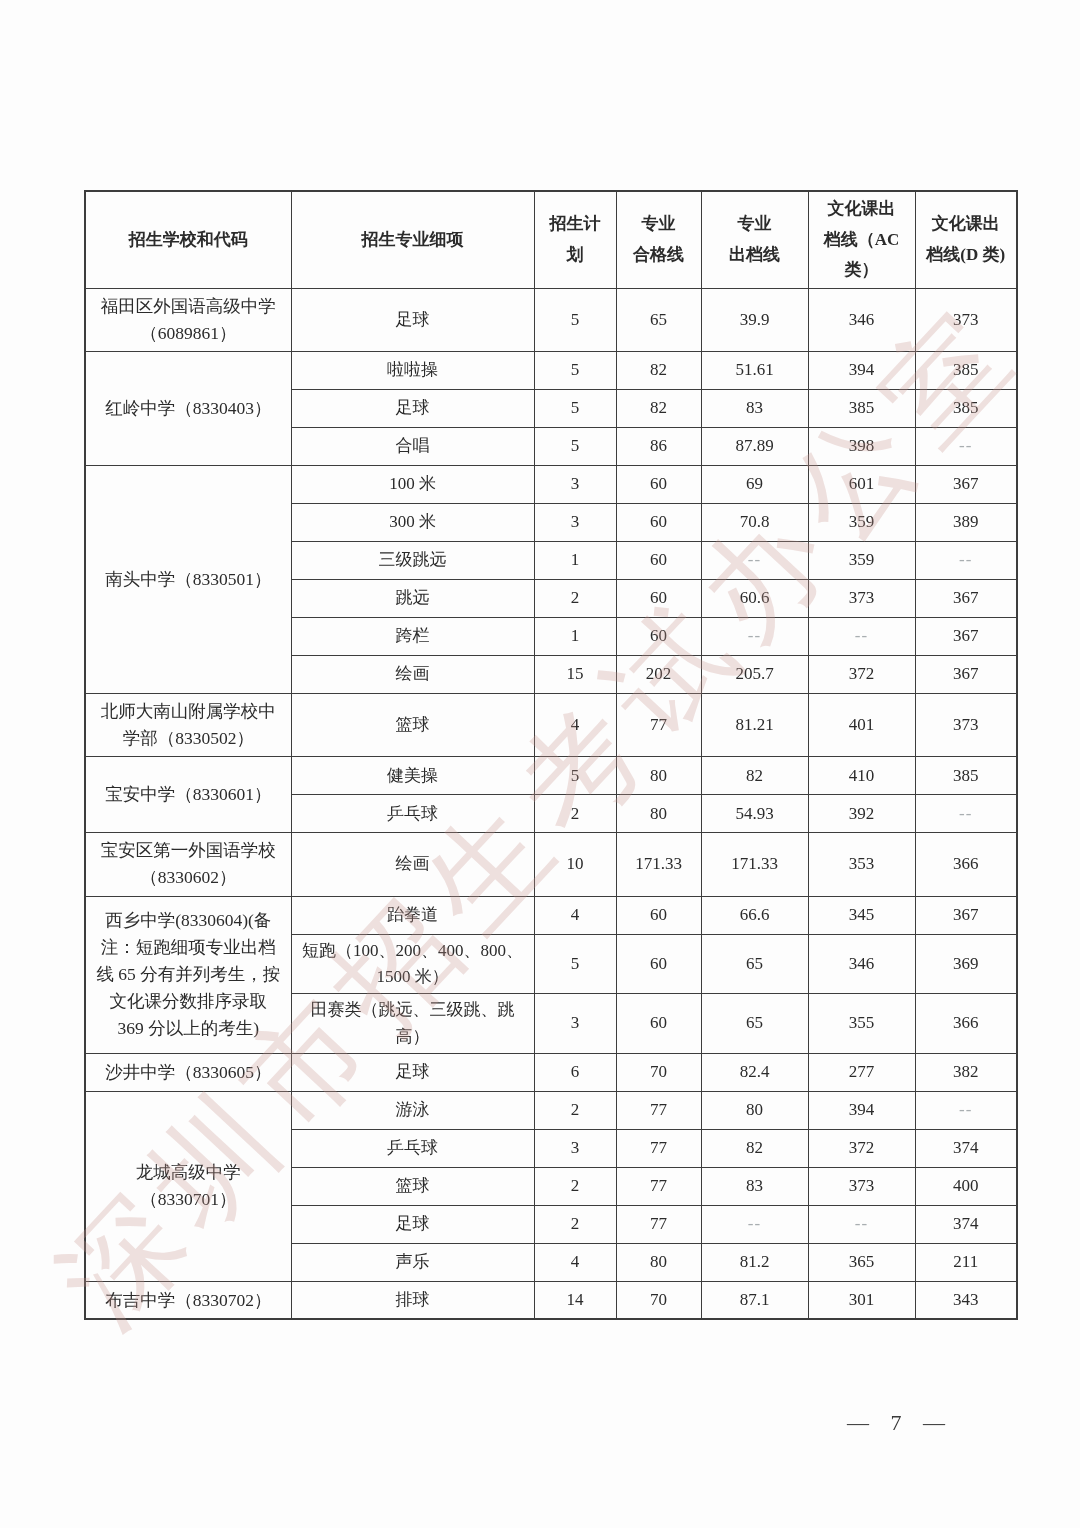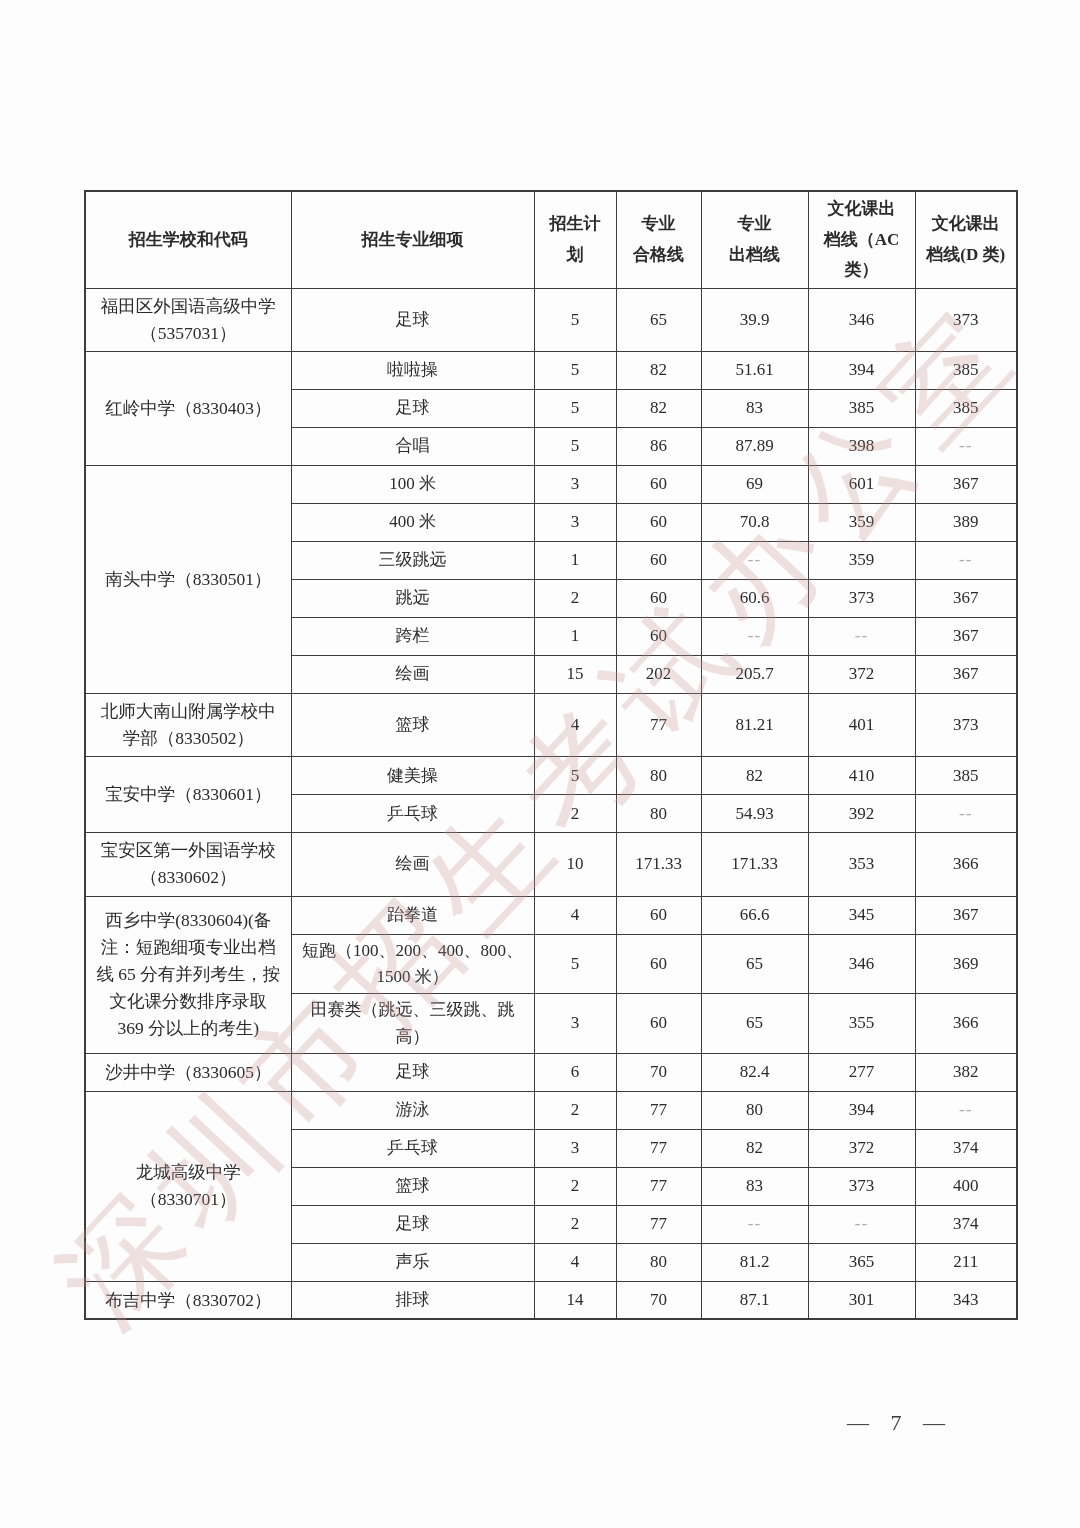--- a/index.html
+++ b/index.html
@@ -112,21 +112,21 @@
           <th>文化课出
 档线（AC
 类）</th>
           <th>文化课出
 档线(D 类)</th>
         </tr>
     </thead>
     <tbody id="table-body">
         <tr>
           <td rowspan="1" class="school">福田区外国语高级中学
-（5357031）</td>
+（6089861）</td>
           <td class="major">足球</td>
           <td class="num">5</td>
           <td class="num">65</td>
           <td class="num">39.9</td>
           <td class="num">346</td>
           <td class="num">373</td>
         </tr>
         <tr>
           <td rowspan="3" class="school">红岭中学（8330403）</td>
           <td class="major">啦啦操</td>
@@ -155,21 +155,21 @@
         <tr>
           <td rowspan="6" class="school">南头中学（8330501）</td>
           <td class="major">100 米</td>
           <td class="num">3</td>
           <td class="num">60</td>
           <td class="num">69</td>
           <td class="num">601</td>
           <td class="num">367</td>
         </tr>
         <tr>
-          <td class="major">400 米</td>
+          <td class="major">300 米</td>
           <td class="num">3</td>
           <td class="num">60</td>
           <td class="num">70.8</td>
           <td class="num">359</td>
           <td class="num">389</td>
         </tr>
         <tr>
           <td class="major">三级跳远</td>
           <td class="num">1</td>
           <td class="num">60</td>

